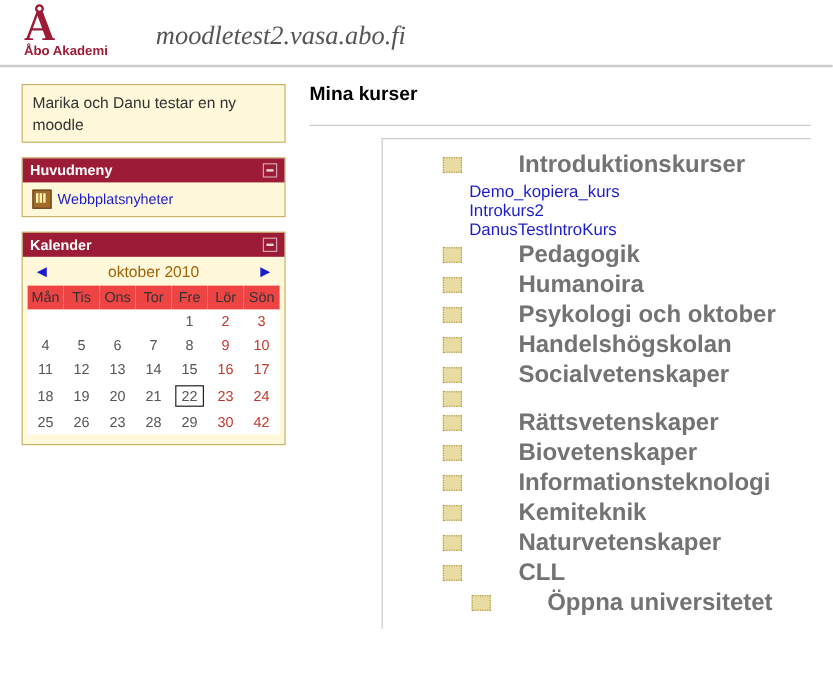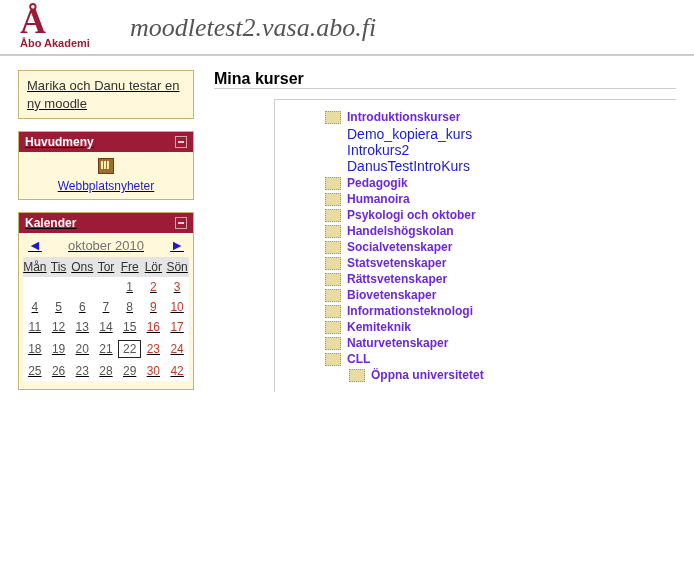--- a/index.html
+++ b/index.html
@@ -29,34 +29,33 @@
   }
   .logo-text {
     font-family: Arial, sans-serif;
     font-size: 11px;
     color: #9c1b36;
     font-weight: bold;
   }
   .sitetitle {
     font-family: Georgia, serif;
     font-style: italic;
-    font-size: 26px;
+    font-size: 22px;
     color: #555;
     padding-bottom: 6px;
   }
   .content {
     display: flex;
     align-items: flex-start;
     padding: 14px 18px;
     gap: 20px;
   }
   .sidebar {
-    width: 176px;
+    width: 220px;
     flex: 0 0 auto;
-    text-decoration: underline;
   }
   .block {
     border: 1px solid #c9b26a;
     background: #fff8db;
     margin-bottom: 12px;
     font-size: 12px;
   }
   .block-header {
     background: #9c1b36;
     color: #fff;
@@ -85,21 +84,20 @@
   }
   .block-body.notice {
     color: #333;
     font-size: 13px;
     line-height: 1.35;
   }
   .menu-item {
     display: flex;
     align-items: center;
     gap: 5px;
-    flex-direction: column;
   }
   .menu-icon {
     display: inline-block;
     width: 14px; height: 14px;
     background: #a06c2b;
     border: 1px solid #6b4018;
     position: relative;
   }
   .menu-icon::after {
     content: "";
@@ -116,29 +114,29 @@
     justify-content: space-between;
     align-items: center;
     padding: 4px 6px;
     font-size: 13px;
   }
   .cal-arrow {
     color: #1c1ccf;
     font-size: 14px;
     padding: 0 3px;
   }
-  .cal-month { color: #737373; text-decoration: none; }
+  .cal-month { color: #a16207; text-decoration: none; }
   .cal-table {
     width: 100%;
     border-collapse: collapse;
     margin: 0 0 4px 0;
     background: #fff;
   }
   .cal-table th {
-    background: #e5e5e5;
+    background: #ef4444;
     font-weight: normal;
     font-size: 12px;
     padding: 3px 0;
     color: #333;
   }
   .cal-table td {
     text-align: center;
     padding: 3px 0;
     font-size: 12px;
     background: #fff;
@@ -153,21 +151,21 @@
   }
   .cal-wrap { padding: 0 4px 4px 4px; }
 
   .main {
     flex: 1;
     padding-top: 0;
   }
   .main h2 {
     font-size: 16px;
     margin: 0 0 10px 0;
-    padding-bottom: 0;
+    padding-bottom: 16px;
     border-bottom: 1px solid #ccc;
   }
   .main-inner {
     border-left: 1px solid #ccc;
     border-top: 1px solid #ccc;
     padding: 8px 10px 8px 50px;
     margin-left: 60px;
   }
   .cat-row {
     display: flex;
@@ -175,24 +173,25 @@
     gap: 6px;
     margin: 2px 0;
   }
   .folder-icon {
     display: inline-block;
     width: 14px; height: 11px;
     background: #e8dca3;
     border: 1px dotted #b49a3d;
   }
   .cat-link {
-    color: #6d28d9;
+    color: #737373;
     font-weight: bold;
-    font-size: 12px;
+    font-size: 20px;
     text-decoration: none;
+    margin-left: 41px;
   }
   .subcourse {
     margin-left: 22px;
   }
   .subcourse a {
     color: #1c1ccf;
     text-decoration: none;
     font-size: 14px;
   }
   .subcat {
@@ -331,21 +330,20 @@
         <div class="cat-row">
           <span class="folder-icon"></span>
           <a href="#" class="cat-link">Handelshögskolan</a>
         </div>
         <div class="cat-row">
           <span class="folder-icon"></span>
           <a href="#" class="cat-link">Socialvetenskaper</a>
         </div>
         <div class="cat-row">
           <span class="folder-icon"></span>
-          <a href="#" class="cat-link">Statsvetenskaper</a>
         </div>
         <div class="cat-row">
           <span class="folder-icon"></span>
           <a href="#" class="cat-link">Rättsvetenskaper</a>
         </div>
         <div class="cat-row">
           <span class="folder-icon"></span>
           <a href="#" class="cat-link">Biovetenskaper</a>
         </div>
         <div class="cat-row">

